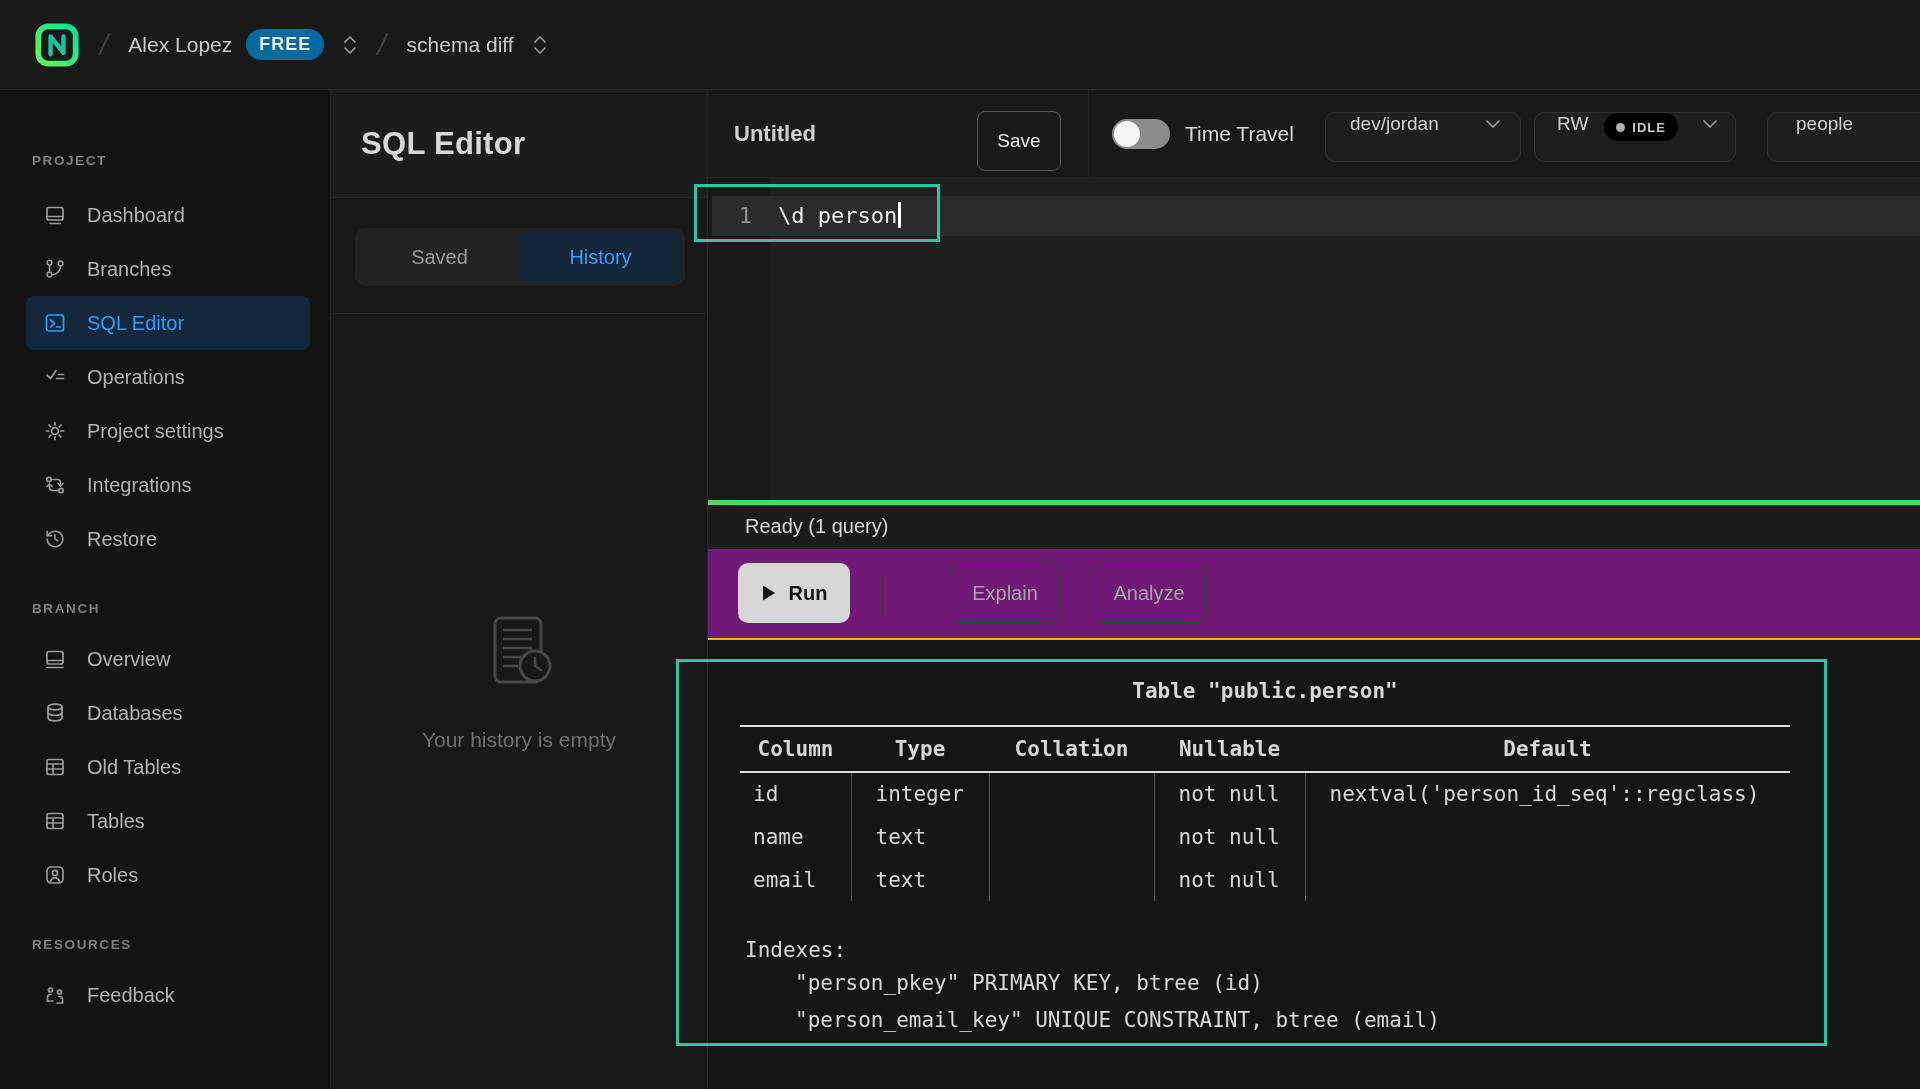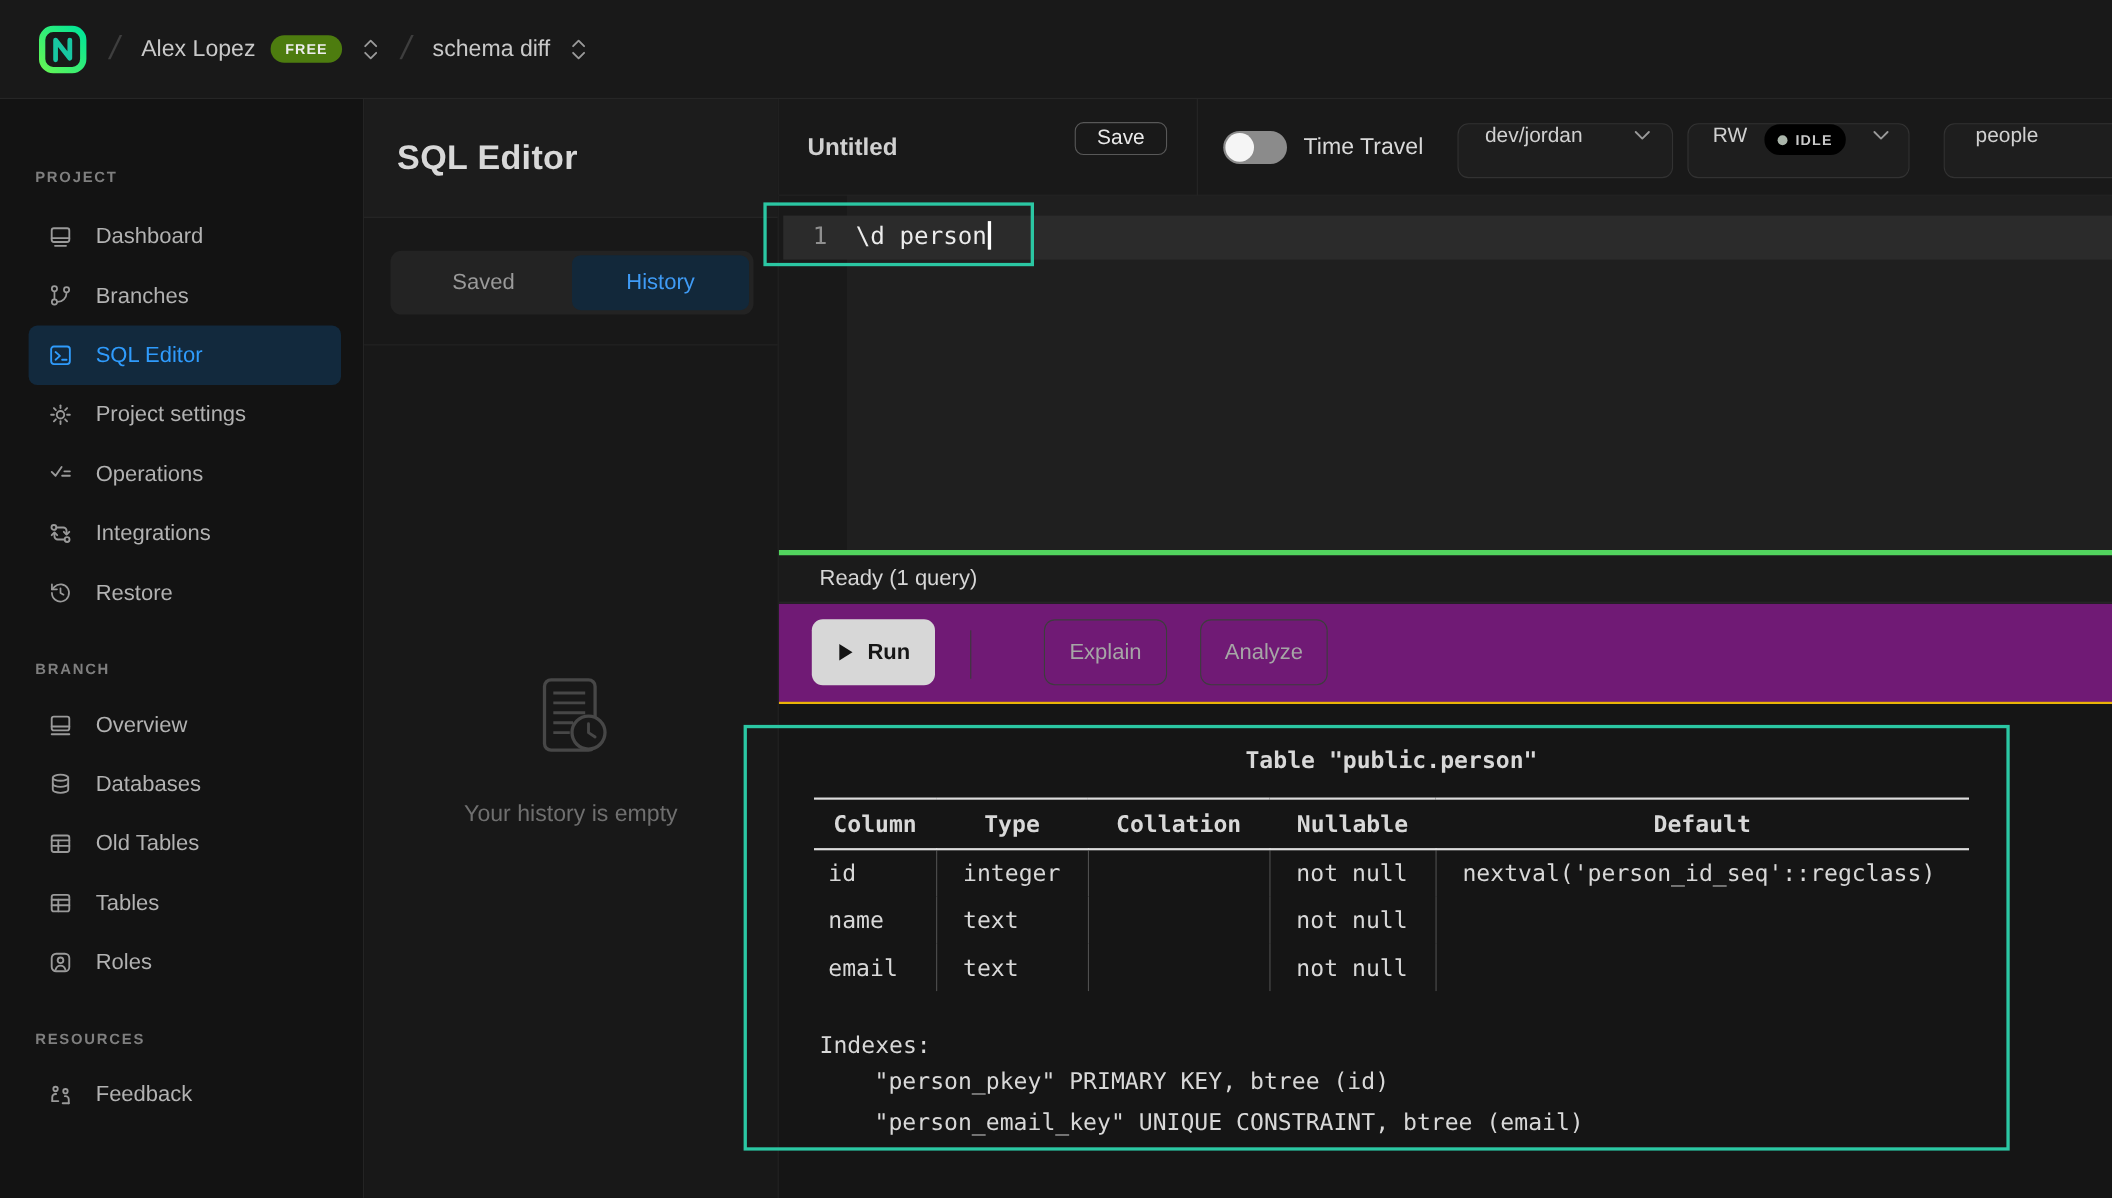--- a/index.html
+++ b/index.html
@@ -5,21 +5,21 @@
   * { margin:0; padding:0; box-sizing:border-box; }
   html,body { background:#0d0d0d; }
   body { font-family:"Liberation Sans", sans-serif; }
   #app { position:relative; width:1920px; height:1089px; background:#141414; overflow:hidden; color:#cfcfcf; }
 
   
   #topbar { position:absolute; left:0; top:0; width:1920px; height:90px; background:#191919; border-bottom:1px solid #262626; display:flex; align-items:center; }
   #topbar .logo { margin-left:34px; width:46px; height:46px; display:flex; align-items:center; justify-content:center; cursor:pointer; }
   .crumb-slash { color:#3e3e3e; font-size:30px; font-weight:300; margin:0 20px; transform:skewX(-12deg); }
   .crumb-text { color:#c9c9c9; font-size:21px; font-weight:500; }
-  .plan-pill { background:#4d7c0f; color:#ededed; font-size:13px; font-weight:700; letter-spacing:1px; border-radius:999px; padding:5px 13px; margin-left:14px; }
+  .plan-pill { background:#0369a1; color:#ededed; font-size:18px; font-weight:700; letter-spacing:1px; border-radius:999px; padding:5px 13px; margin-left:14px; }
   .updown { margin-left:18px; display:flex; align-items:center; cursor:pointer; }
 
   
   #sidebar { position:absolute; left:0; top:90px; width:331px; height:999px; background:#131313; border-right:1px solid #242424; padding-top:52px; }
   .section-label { height:36px; padding-left:32px; display:flex; align-items:center; color:#7f7f7f; font-size:13.5px; font-weight:700; letter-spacing:1.6px; }
   .nav-list { margin-top:10px; }
   .nav-item { height:54px; margin:0 20px 0 26px; padding-left:18px; border-radius:8px; display:flex; align-items:center; color:#b2b2b2; font-size:20px; cursor:pointer; }
   .nav-item .ic { width:22px; height:22px; flex:0 0 22px; color:#9a9a9a; }
   .nav-item .ic svg { display:block; }
   .nav-item span.lbl { margin-left:21px; }
@@ -35,21 +35,21 @@
   .tab { flex:1; border-radius:8px; display:flex; align-items:center; justify-content:center; font-size:20px; color:#9a9a9a; cursor:pointer; }
   .tab.active { background:#12283a; color:#3f9bf5; }
   .tabs-divider { position:absolute; left:0; top:223px; width:100%; height:1px; background:#232323; }
   .empty-state { position:absolute; left:0; top:520px; width:100%; display:flex; flex-direction:column; align-items:center; }
   .empty-state .msg { margin-top:26px; color:#6f6f6f; font-size:21px; }
 
   
   #editorPanel { position:absolute; left:708px; top:90px; width:1212px; height:999px; background:#1f1f1f; overflow:hidden; }
   #editorToolbar { position:absolute; left:0; top:0; width:100%; height:88px; background:#191919; border-bottom:1px solid #252525; }
   .query-title { position:absolute; left:26px; top:0; height:88px; display:flex; align-items:center; color:#d0d0d0; font-size:22px; font-weight:700; }
-  .btn-save { position:absolute; left:269px; top:21px; width:84px; height:30px; background:transparent; border:1px solid #585858; border-radius:8px; color:#eaeaea; font-size:19px; font-family:"Liberation Sans",sans-serif; cursor:pointer; }
+  .btn-save { position:absolute; left:269px; top:21px; width:84px; height:60px; background:transparent; border:1px solid #585858; border-radius:8px; color:#eaeaea; font-size:19px; font-family:"Liberation Sans",sans-serif; cursor:pointer; }
   .tb-divider { position:absolute; left:380px; top:0; width:1px; height:88px; background:#262626; }
   .toggle { position:absolute; left:404px; top:29px; width:58px; height:30px; background:#8b8b8b; border-radius:999px; cursor:pointer; }
   .toggle .knob { position:absolute; left:2px; top:2px; width:26px; height:26px; border-radius:50%; background:#f5f5f5; }
   .tt-label { position:absolute; left:477px; top:0; height:88px; display:flex; align-items:center; color:#d9d9d9; font-size:21px; }
   .selectbox { position:absolute; top:22px; height:50px; background:#1e1e1e; border:1px solid #323232; border-radius:10px; display:flex; align-items:flex-start; color:#d0d0d0; font-size:19px; cursor:pointer; }
   .selectbox .chev { margin-left:auto; color:#9a9a9a; }
   #branchSelect { left:617px; width:196px; padding:0 18px 0 24px; }
   #computeSelect { left:826px; width:202px; padding:0 16px 0 22px; }
   #dbSelect { left:1059px; width:200px; padding:0 18px 0 28px; }
   .idle-pill { margin-left:16px; background:#000000; border-radius:999px; height:28px; display:flex; align-items:center; padding:0 12px; }
@@ -160,42 +160,42 @@
               <rect x="2.5" y="3" width="17" height="16" rx="2.5"></rect>
               <polyline points="6.5,8 10.5,11.5 6.5,15"></polyline>
               <line x1="12.5" y1="15" x2="16.5" y2="15"></line>
             </svg>
           </span>
         <span class="lbl">SQL Editor</span>
       </div>
       <div class="nav-item">
         <span class="ic">
             <svg class="stroke-ic" width="22" height="22" viewBox="0 0 22 22">
+              <polyline points="3,9 6.5,12.5 12,4.5"></polyline>
+              <line x1="12.5" y1="12.5" x2="19.5" y2="12.5"></line>
+              <line x1="14.5" y1="8.5" x2="19.5" y2="8.5"></line>
+            </svg>
+          </span>
+        <span class="lbl">Operations</span>
+      </div>
+      <div class="nav-item">
+        <span class="ic">
+            <svg class="stroke-ic" width="22" height="22" viewBox="0 0 22 22">
               <circle cx="11" cy="11" r="3.4"></circle>
               <line x1="11" y1="2.5" x2="11" y2="5"></line>
               <line x1="11" y1="17" x2="11" y2="19.5"></line>
               <line x1="2.5" y1="11" x2="5" y2="11"></line>
               <line x1="17" y1="11" x2="19.5" y2="11"></line>
               <line x1="5" y1="5" x2="6.8" y2="6.8"></line>
               <line x1="15.2" y1="15.2" x2="17" y2="17"></line>
               <line x1="5" y1="17" x2="6.8" y2="15.2"></line>
               <line x1="15.2" y1="6.8" x2="17" y2="5"></line>
             </svg>
           </span>
         <span class="lbl">Project settings</span>
-      </div>
-      <div class="nav-item">
-        <span class="ic">
-            <svg class="stroke-ic" width="22" height="22" viewBox="0 0 22 22">
-              <polyline points="3,9 6.5,12.5 12,4.5"></polyline>
-              <line x1="12.5" y1="12.5" x2="19.5" y2="12.5"></line>
-              <line x1="14.5" y1="8.5" x2="19.5" y2="8.5"></line>
-            </svg>
-          </span>
-        <span class="lbl">Operations</span>
       </div>
       <div class="nav-item">
         <span class="ic">
             <svg class="stroke-ic" width="22" height="22" viewBox="0 0 22 22">
               <circle cx="5" cy="5.5" r="2.2"></circle>
               <circle cx="17" cy="16.5" r="2.2"></circle>
               <path d="M7.5 5.5h6a3 3 0 0 1 3 3v3"></path>
               <polyline points="14,9.5 16.5,12 19,9.5"></polyline>
               <path d="M14.5 16.5h-6a3 3 0 0 1-3-3v-3"></path>
               <polyline points="8,12.5 5.5,10 3,12.5"></polyline>

